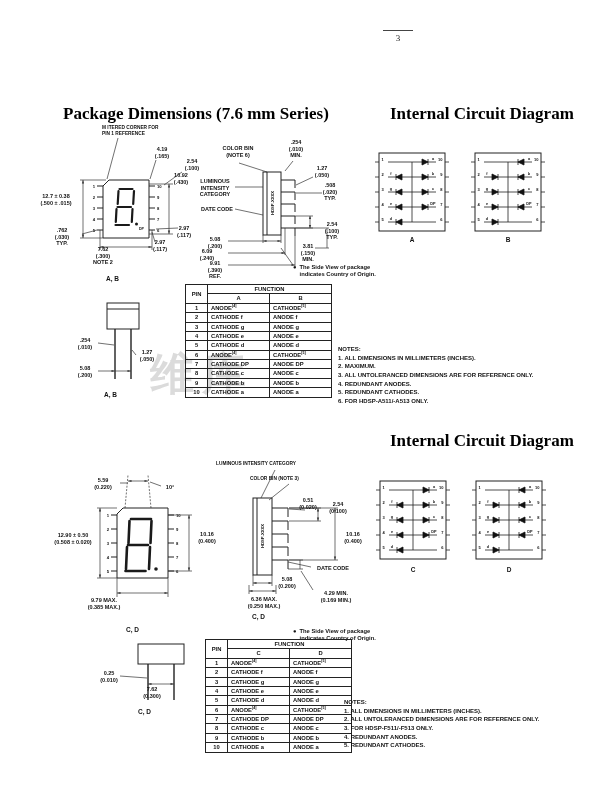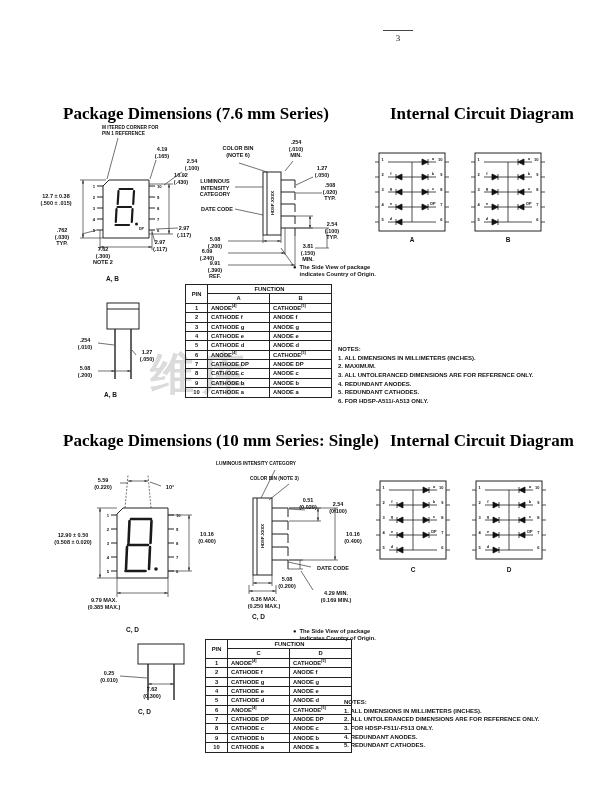--- a/index.html
+++ b/index.html
@@ -400,21 +400,20 @@
         <text x="16" y="70">d</text>
       <text x="58" y="10">a</text>
         <text x="58" y="25">b</text>
         <text x="58" y="40">c</text>
         <text x="58" y="55">DP</text>
     </g>
   </svg>
   <div class="cap" style="left:375px;top:236px;width:74px;text-align:center;">A</div>
   <div class="cap" style="left:471px;top:236px;width:74px;text-align:center;">B</div>
 
-  <div class="h" style="left:63px;top:431px;">Package Dimensions (10 mm Series: Single)</div>
   <div class="h" style="left:390px;top:431px;">Internal Circuit Diagram</div>
 
   <svg class="art" style="left:55px;top:455px;" width="185" height="190" viewBox="0 0 185 190">
     <g stroke="#222" fill="none" stroke-width="1">
       <path d="M68 53 H113 V123 H62 V59 Z"></path>
     </g>
     <g stroke="#333" stroke-width="0.7" fill="none" stroke-dasharray="2 1.4">
       <path d="M70 53 L73 20 M96 53 L93 20"></path>
     </g>
     <g stroke="#1a1a1a" stroke-width="2.6" fill="none" stroke-linecap="round">

